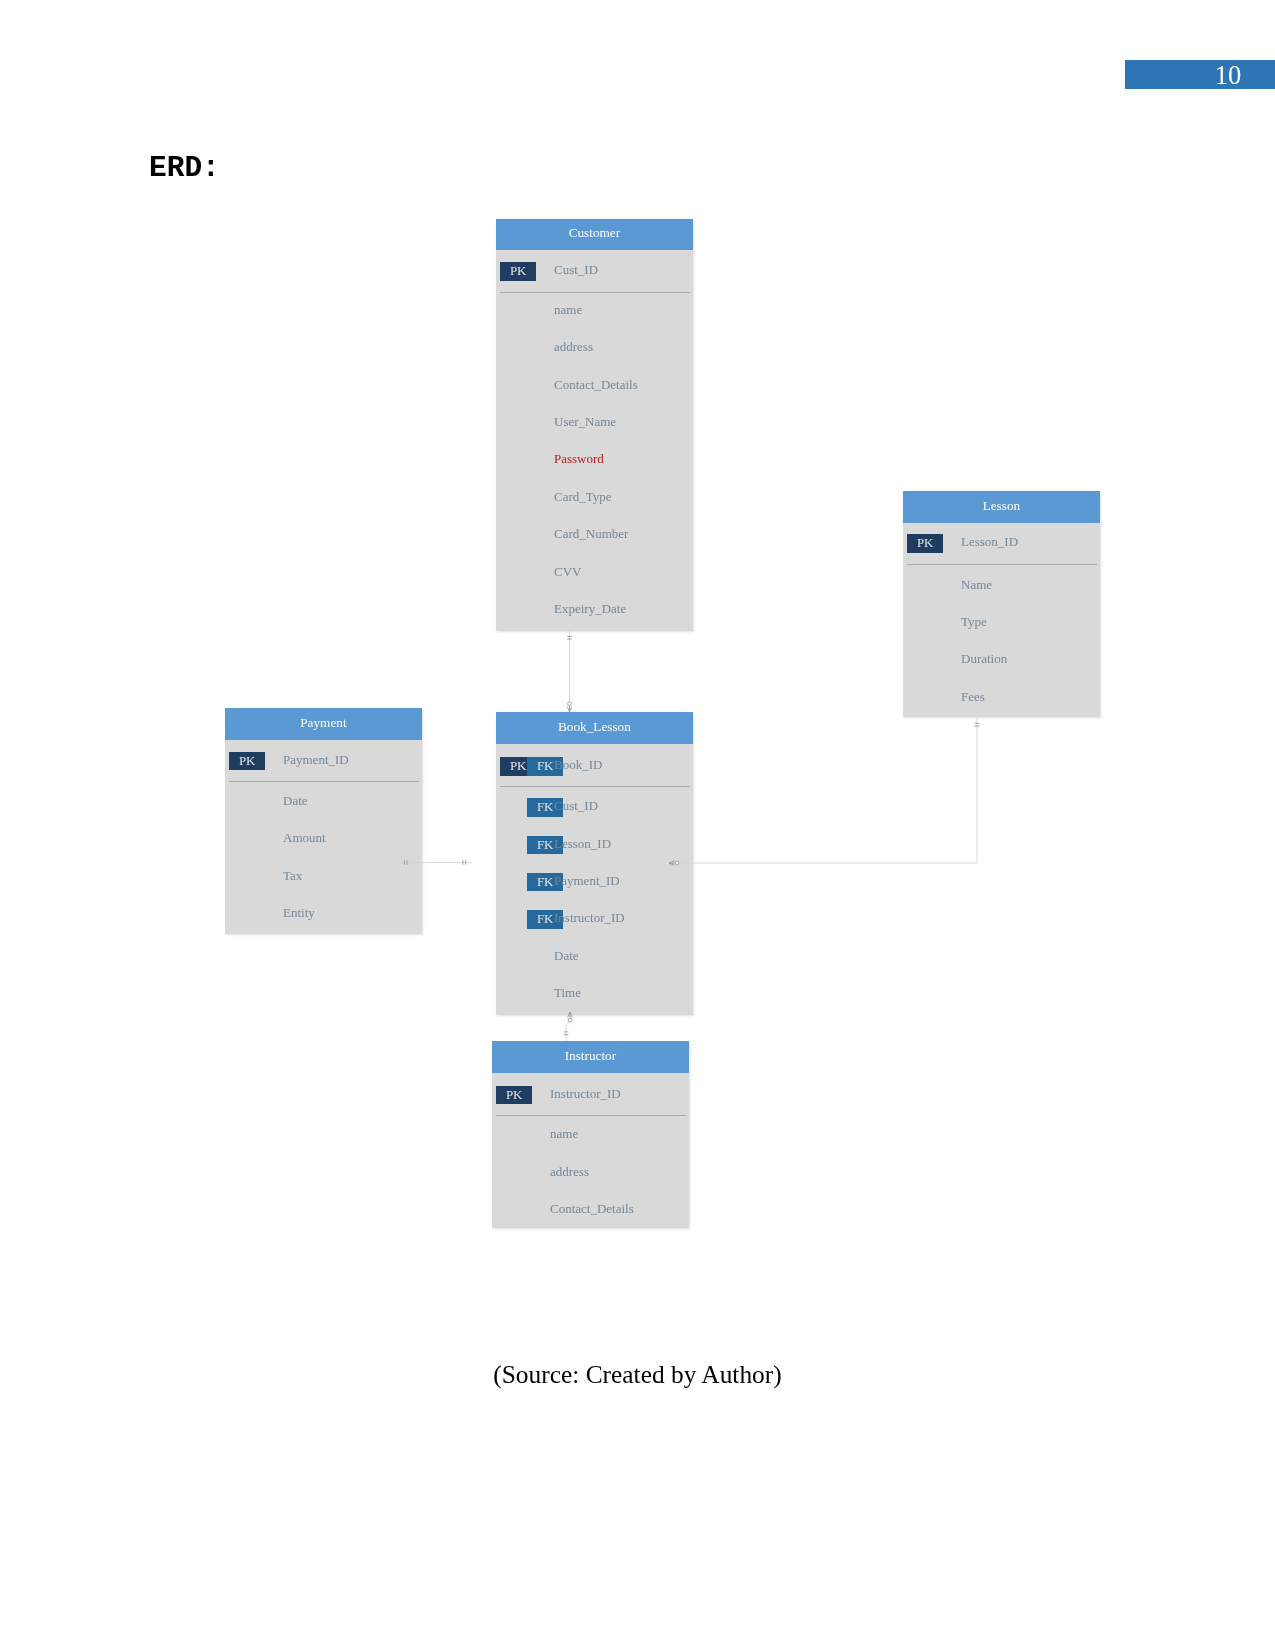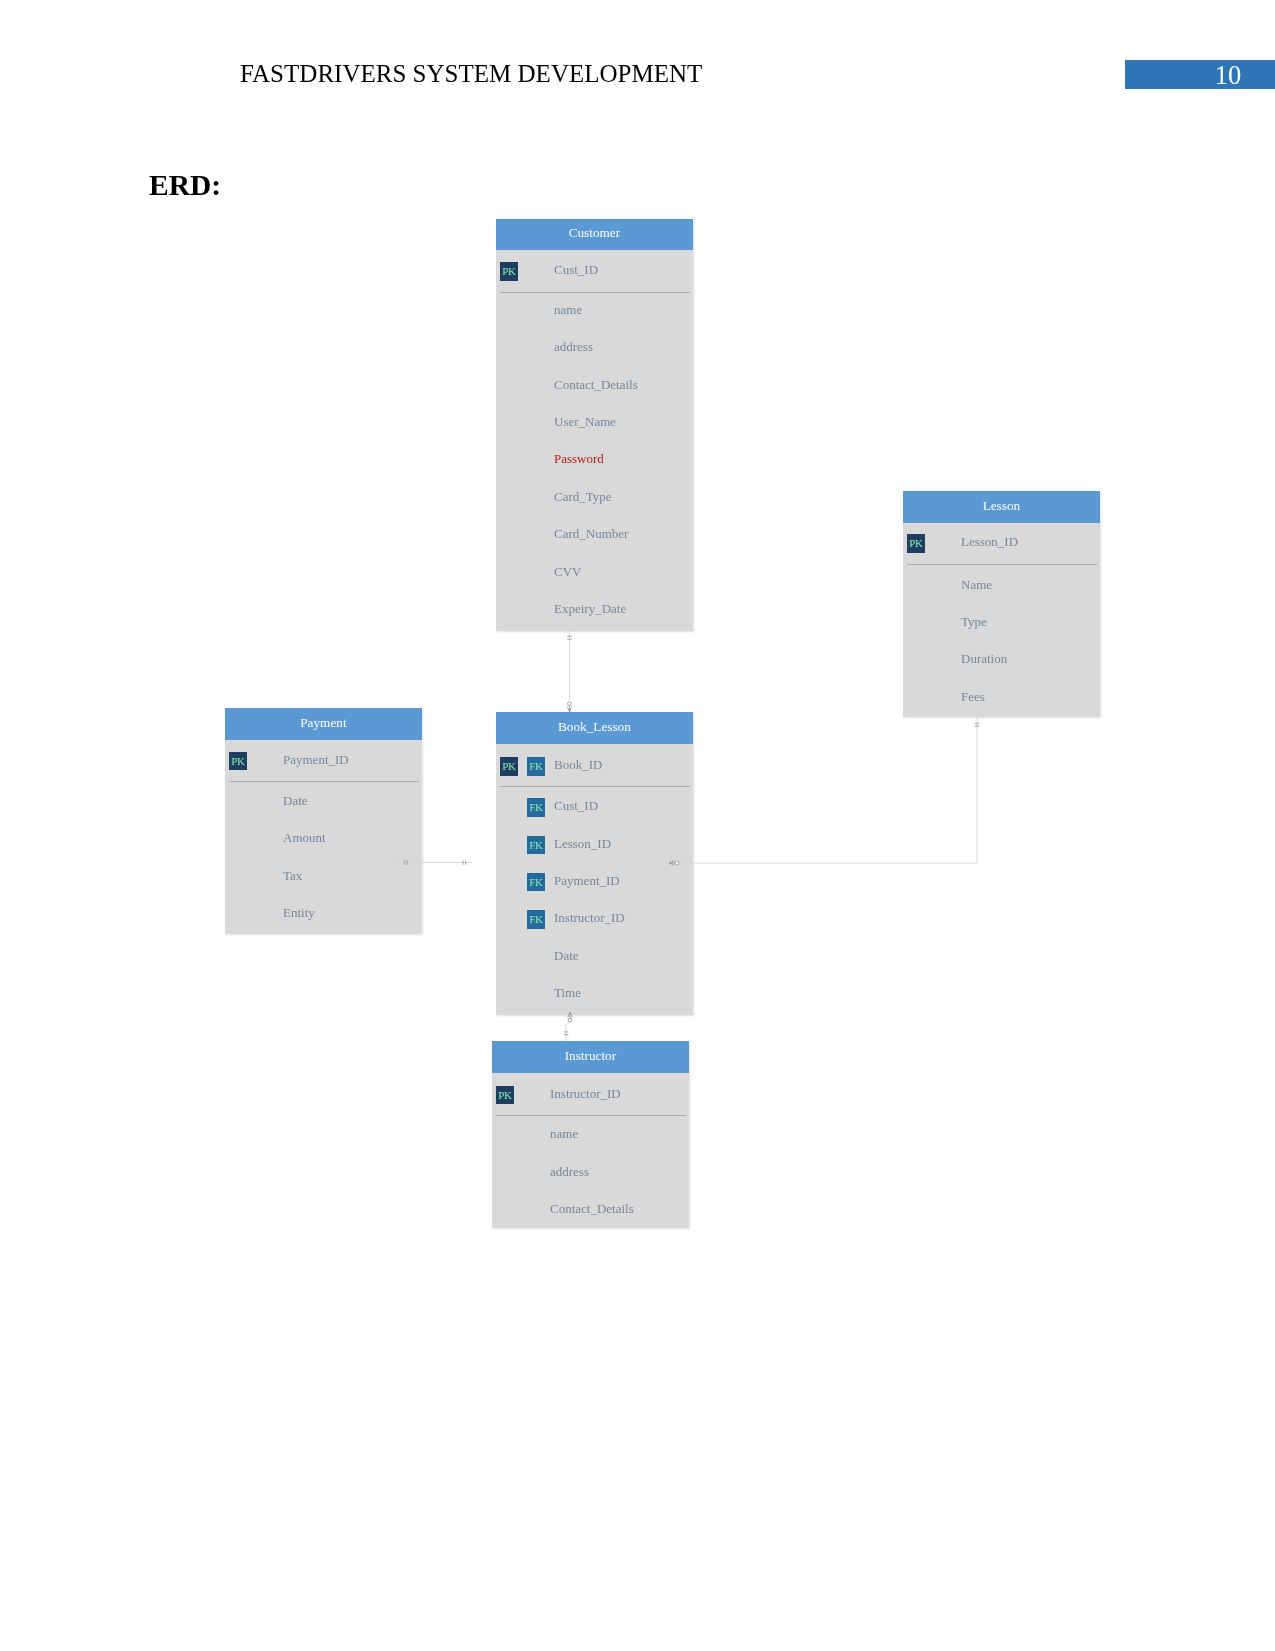--- a/index.html
+++ b/index.html
@@ -2,40 +2,39 @@
 <html><head>
 <meta charset="utf-8">
 <title>ERD Document Page</title>
 <style>
   html,body{margin:0;padding:0;}
   body{width:1275px;height:1651px;background:#ffffff;font-family:"Liberation Serif",serif;overflow:hidden;position:relative;}
   .page{position:absolute;inset:0;}
   .doc-header{position:absolute;left:240px;top:60px;font-size:25.02px;color:#000;}
   .pagenum-box{position:absolute;left:1125px;top:60px;width:150px;height:29px;background:#2e75b6;}
   .pagenum{position:absolute;left:1125px;top:60px;width:206px;text-align:center;font-size:26.6px;color:#ffffff;}
-  .erd-label{position:absolute;left:149px;top:169px;font-size:29.5px;font-weight:bold;color:#000;}
+  .erd-label{position:absolute;left:149px;top:151px;font-size:29.5px;font-weight:bold;color:#000;font-family:Liberation Mono, monospace;}
   .caption{position:absolute;left:0;top:1281px;width:1275px;text-align:center;font-size:25.1px;font-weight:bold;color:#000;}
   .source{position:absolute;left:0;top:1360px;width:1275px;text-align:center;font-size:25.4px;color:#000;}
   #diagram{position:absolute;left:0;top:0;width:1275px;height:1651px;filter:blur(0.6px);margin-left:24px;}
   #connectors{position:absolute;left:0;top:0;z-index:5;pointer-events:none;filter:blur(0.6px);}
   .entity{position:absolute;box-shadow:1px 1px 2px rgba(120,120,120,0.22);}
   .entity-header{text-align:center;color:#ffffff;font-size:13.25px;font-family:"Liberation Serif",serif;}
   .entity-body{position:relative;}
   .field-row{position:absolute;left:0;right:0;height:37.9px;}
   .sepline{position:absolute;left:4px;right:3px;height:0;border-top:1px solid #abaab4;}
-  .badge{position:absolute;width:18px;height:18.5px;line-height:18px;text-align:center;font-size:11px;color:#86efac;font-family:"Liberation Serif",serif;letter-spacing:-0.2px;}
+  .badge{position:absolute;width:36px;height:18.5px;line-height:18px;text-align:center;font-size:13px;color:#e5e5e5;font-family:"Liberation Serif",serif;letter-spacing:-0.2px;}
   .badge.pk{background:#1e3d60;left:4px;}
   .badge.fk{background:#26699c;left:31px;}
   .fieldname{position:absolute;left:58px;font-size:13px;color:#748799;font-family:"Liberation Serif",serif;white-space:nowrap;}
 </style>
 </head>
 <body>
 
 <div class="page">
-  <div class="doc-header">FASTDRIVERS SYSTEM DEVELOPMENT</div>
   <div class="pagenum-box" style="background: rgb(46, 117, 182);"></div>
   <div class="pagenum">10</div>
   <div class="erd-label">ERD:</div>
   <svg id="connectors" width="1275" height="1651" viewBox="0 0 1275 1651">
       <g>
         <path d="M 569.5 630 L 569.5 712" fill="none" stroke="#d4d4d4" stroke-width="0.85"></path>
         <line x1="567.2" y1="636.3" x2="571.8" y2="636.3" stroke="#969696" stroke-width="0.9"></line>
         <line x1="567.2" y1="639.1" x2="571.8" y2="639.1" stroke="#969696" stroke-width="0.9"></line>
         <line x1="569.5" y1="712" x2="569.5" y2="706.4" stroke="#969696" stroke-width="0.85"></line>
         <line x1="569.5" y1="712" x2="567.2" y2="706.4" stroke="#969696" stroke-width="0.85"></line>
@@ -196,13 +195,14 @@
           </div>
           <div class="field-row" style="top: 79.7px; height: 37.4px;">
             <span class="fieldname" style="color: rgb(116, 135, 153); top: 11.2px;">address</span>
           </div>
           <div class="field-row" style="top: 117.1px; height: 37.4px;">
             <span class="fieldname" style="color: rgb(116, 135, 153); top: 11.2px;">Contact_Details</span>
           </div>
         </div>
       </div>
     </div>
+  <div class="source">(Source: Created by Author)</div>
 </div>
 
 </body></html>

